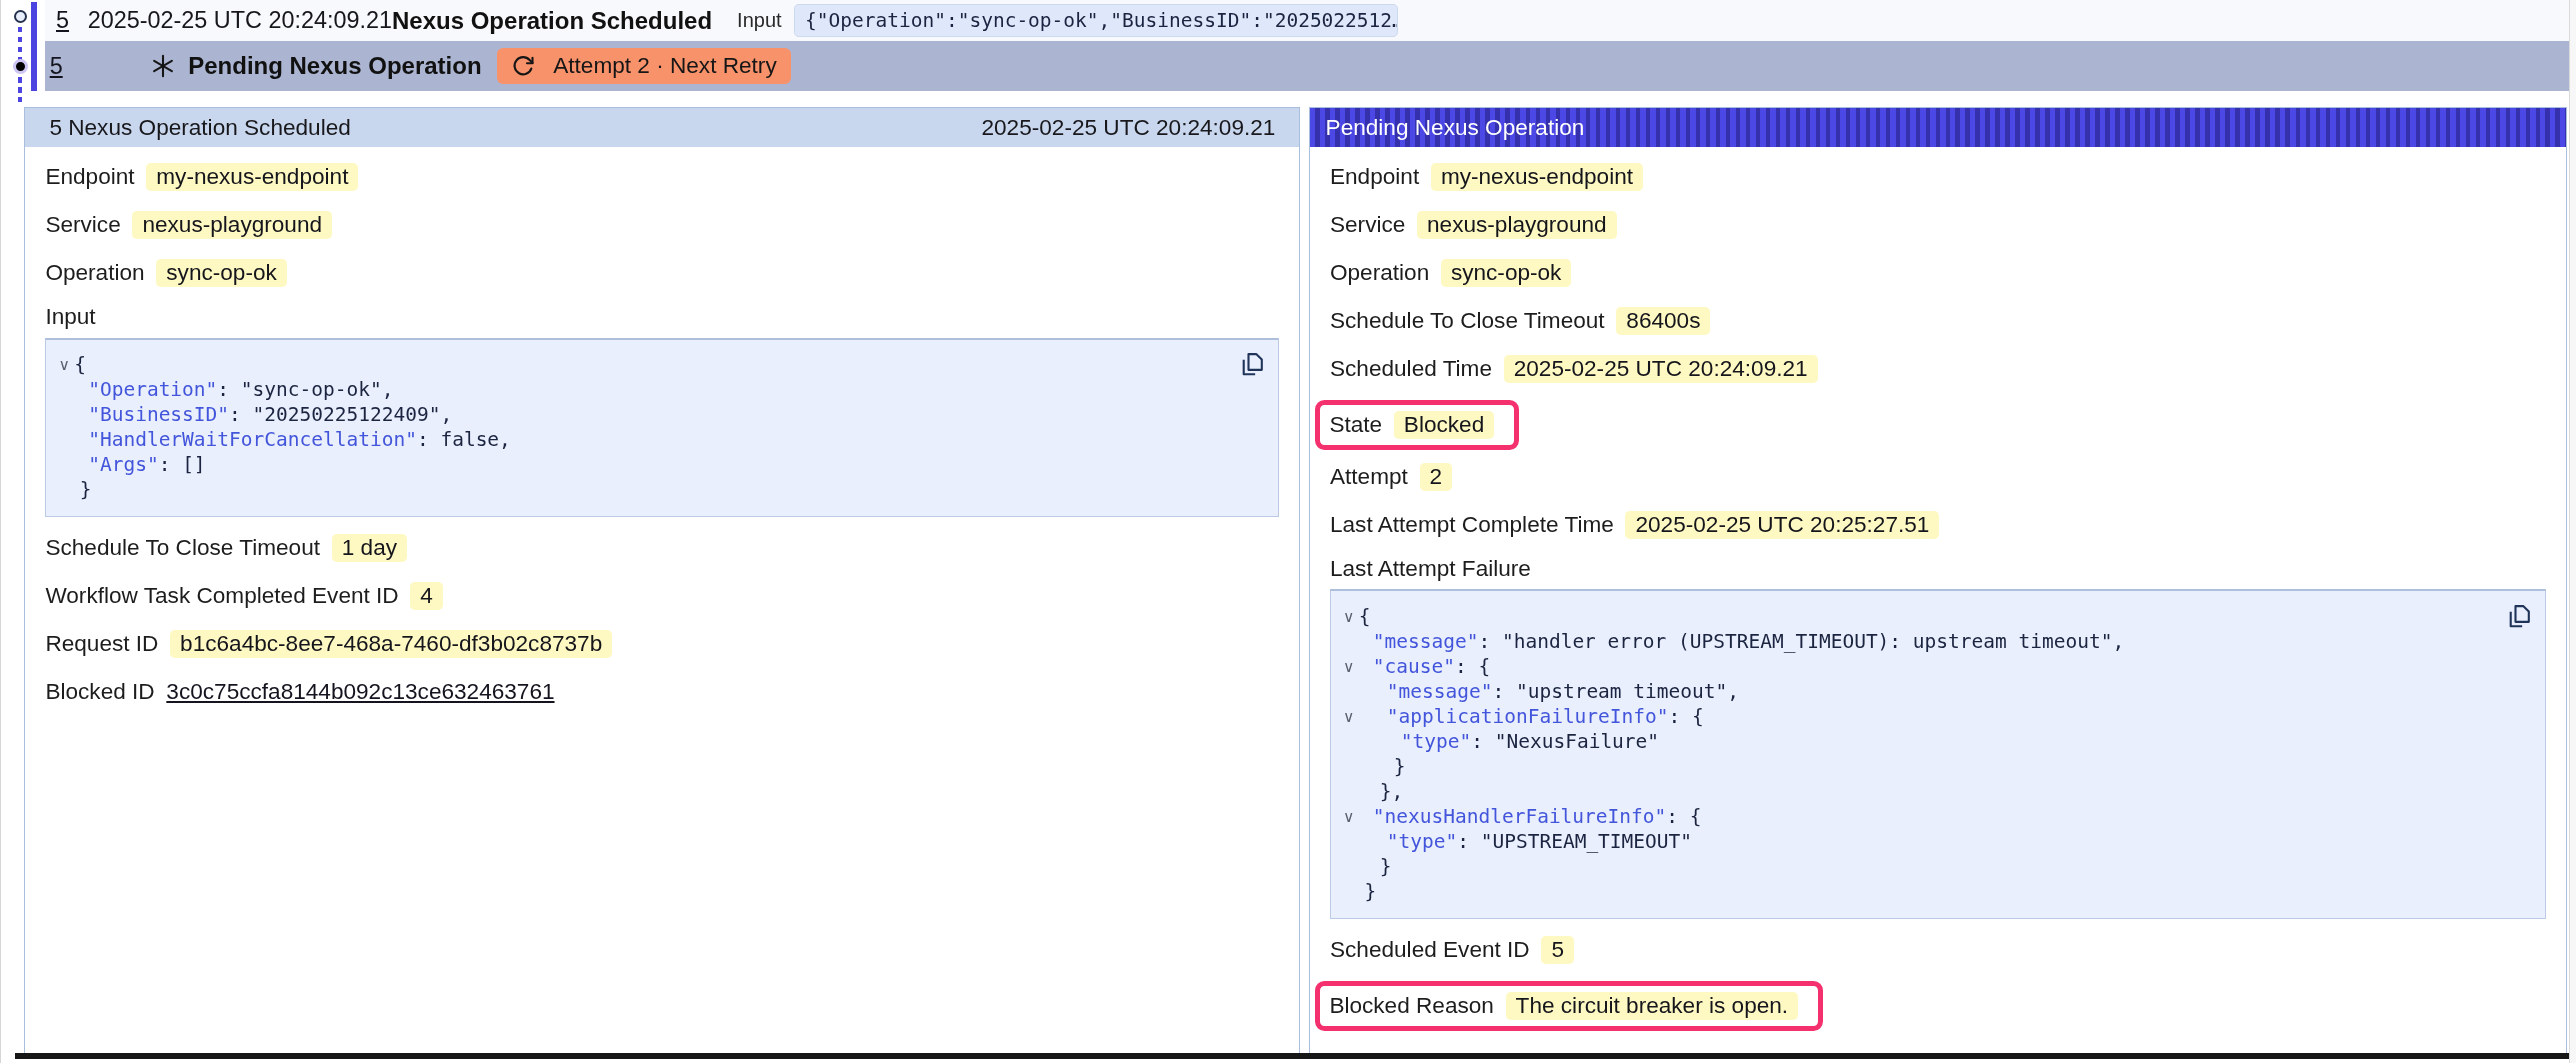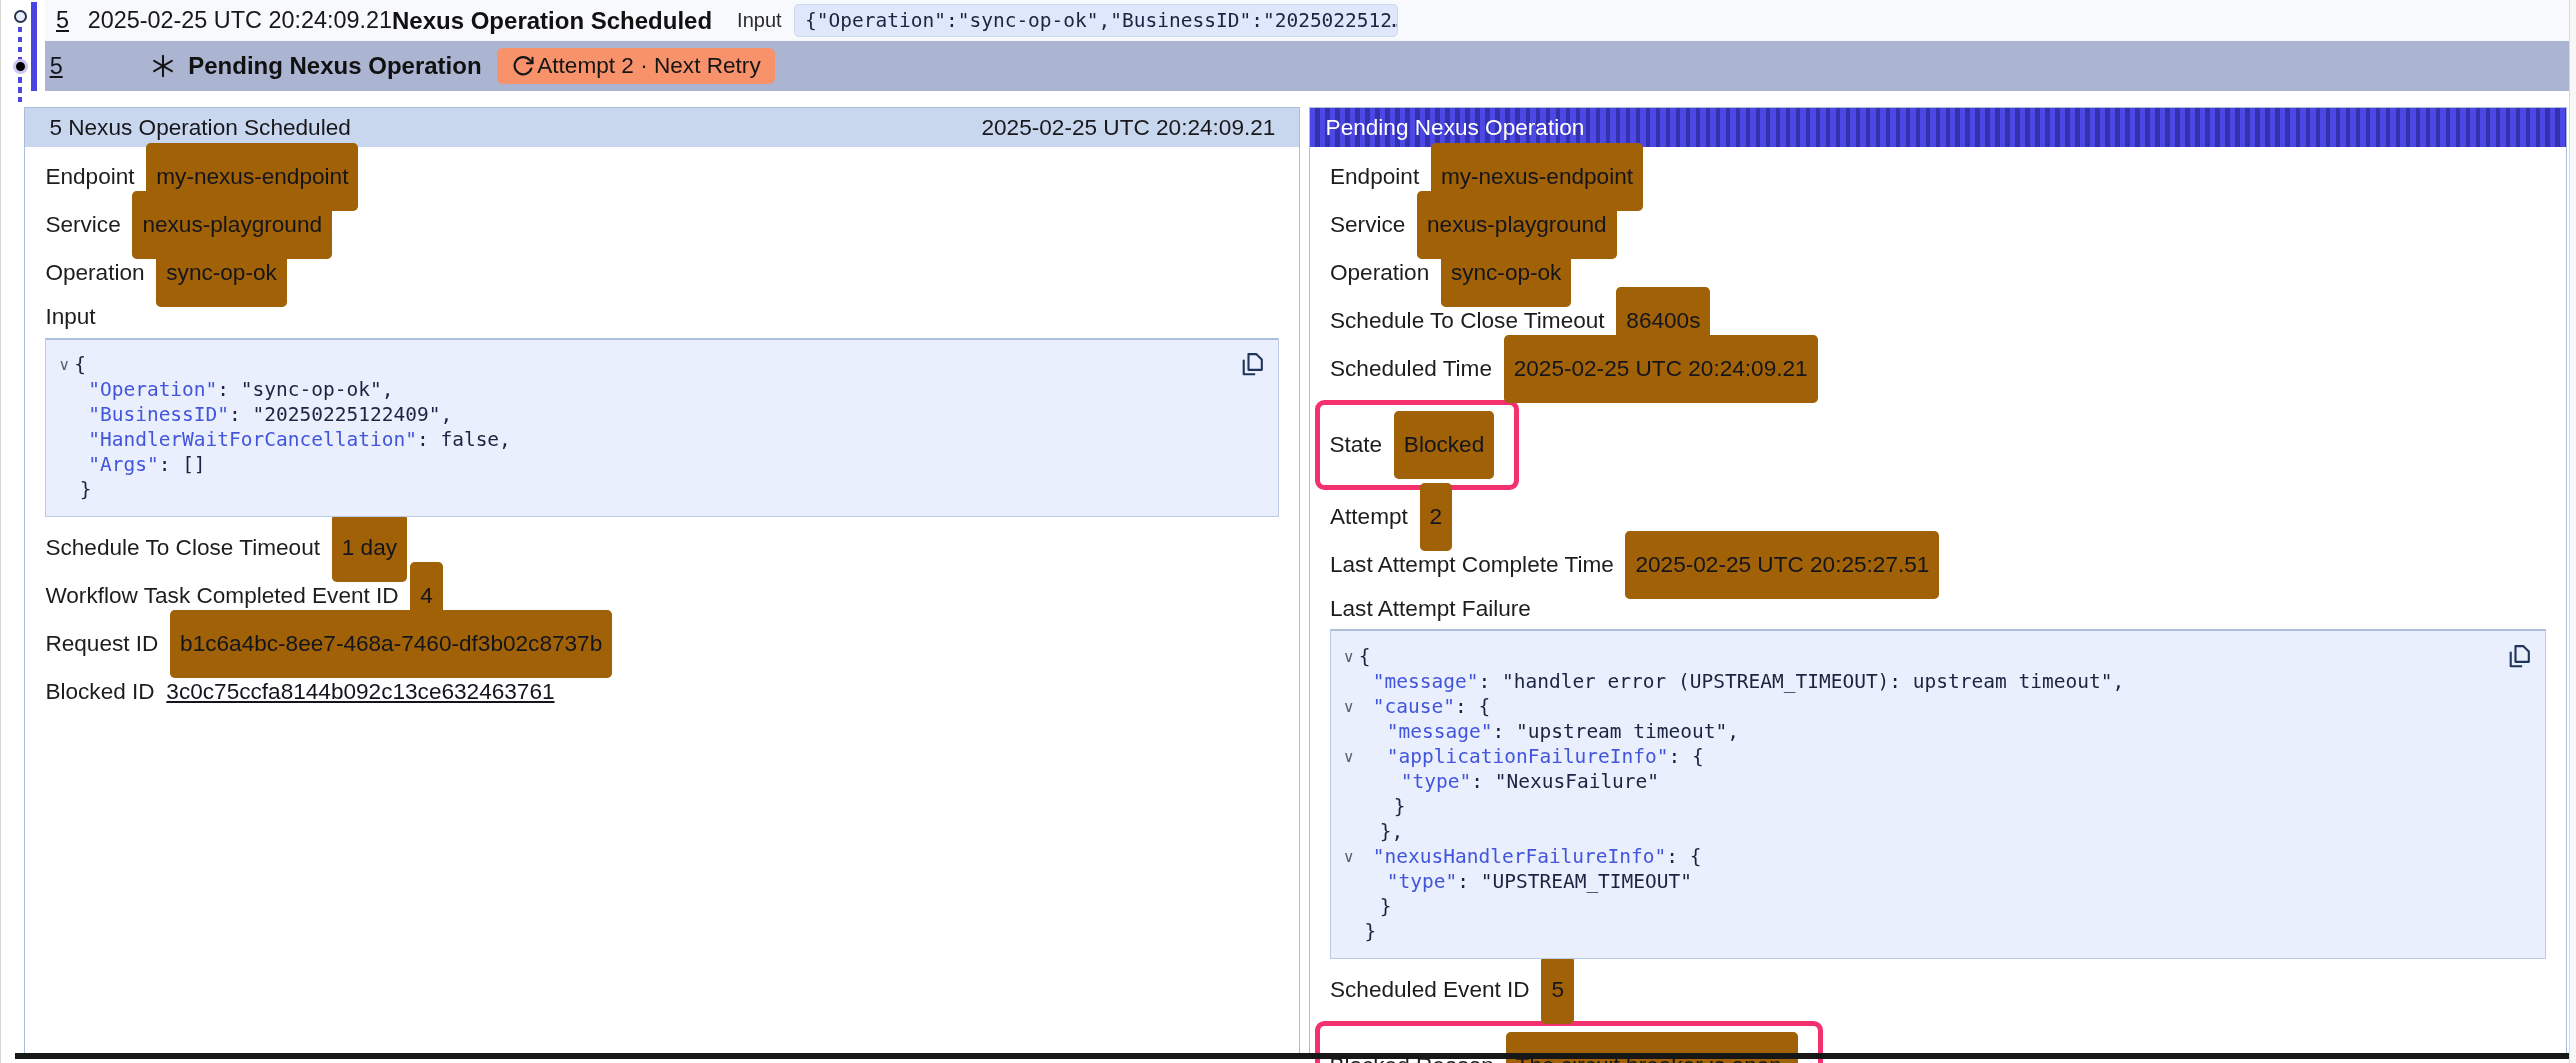--- a/index.html
+++ b/index.html
@@ -24,39 +24,39 @@
   .row1 .evt-time { margin-left:18.7px; font-size:23.4px; color:#17171c; }
   .evt-title { font-weight:bold; font-size:24px; color:#111; }
   .row1 .evt-title { }
   .row1 .input-label { margin-left:25px; font-size:20px; color:#2a2a2a; }
   .input-preview {
     margin-left:12.5px; font-family:"DejaVu Sans Mono", monospace; font-size:19.5px; color:#1b2440;
     background:#dfe8fa; border:0.8px solid #cdd9ef; border-radius:4.7px; padding:3.9px 10px;
     max-width:604px; white-space:nowrap; overflow:hidden;
   }
   .row2 .ast { margin-left:87px; margin-right:12.5px; display:flex; }
-  .retry-badge { margin-left:15.6px; height:36px; display:flex; align-items:center; gap:2px;
+  .retry-badge { margin-left:15.6px; height:36px; display:flex; align-items:center; gap:18px;
     background:#f8926b; border-radius:6.2px; padding:0 14px; font-size:22.6px; color:#161616; }
   
   .panels { display:flex; gap:8.6px; margin:16.4px 9.4px 0 23.4px; height:947px; }
   .panel { border:1.6px solid #a9bedc; background:#fff; }
   .panel.left { width:1276px; flex:none; }
   .panel.right { flex:1; }
   .panel-header { height:39px; display:flex; align-items:center; justify-content:space-between;
     padding:0 24px; font-size:22.6px; }
   .panel.left .panel-header { background:#c9d7ee; color:#18181c; }
   .panel.right .panel-header {
     background:repeating-linear-gradient(90deg,#4b48e6 0 5.5px,#3531ac 5.5px 10px);
     color:#ffffff; font-weight:500; justify-content:flex-start; padding-left:15.6px;
   }
   .panel-body { padding:12.5px 20px 0 20px; }
   
   .field-row { display:flex; align-items:center; height:34px; margin-bottom:14px; width:max-content; }
   .f-label { font-size:22.6px; color:#1d1d1d; margin-right:11.7px; white-space:nowrap; }
-  .f-badge { font-size:22.6px; color:#15151c; background:#a16207; border-radius:4.7px; padding:21px 10px; white-space:nowrap; }
+  .f-badge { font-size:22.6px; color:#15151c; background:#fef9c3; border-radius:4.7px; padding:1px 10px; white-space:nowrap; }
   .f-link { font-size:22.6px; color:#14141f; text-decoration:underline; cursor:pointer; white-space:nowrap; }
   .field-row.hl { border:5.5px solid #f4316e; border-radius:9.4px; background:#fff;
     padding:6.2px 20px 6.2px 9.4px; margin:1.6px 0 9.4px -15px; height:auto; }
   
   .code-label { font-size:22.6px; color:#1d1d1d; margin:1.6px 0 7.8px 0; }
   .codeblock { position:relative; background:#e9effc; border:0.8px solid #bccbe5; border-top:2.3px solid #adbfda;
     padding:12.5px 55px 14px 7.8px; margin-bottom:14px; }
   .code-line { display:flex; align-items:center; line-height:25px;
     font-family:"DejaVu Sans Mono", monospace; font-size:19.5px; color:#1b2440; white-space:pre; }
   .gutter { width:20px; flex:none; text-align:center; color:#5a5f6e; font-size:15.6px;

